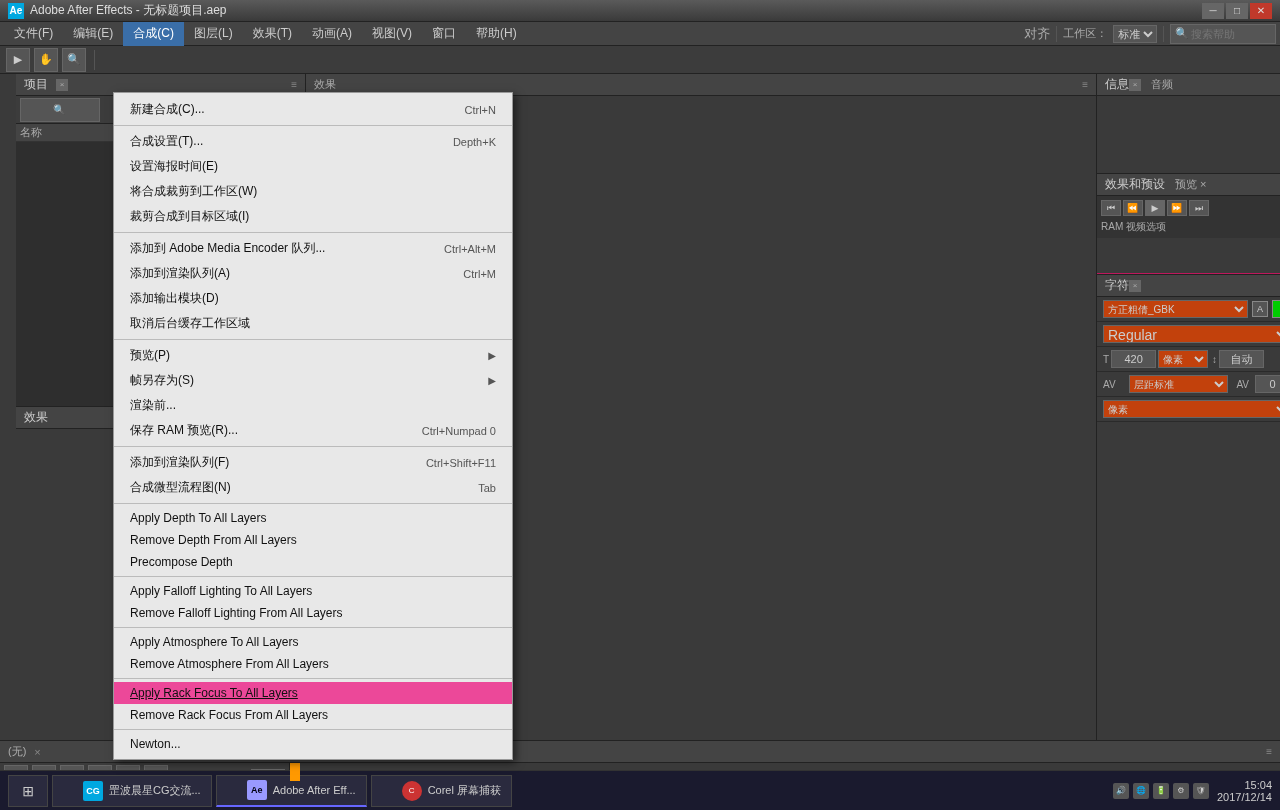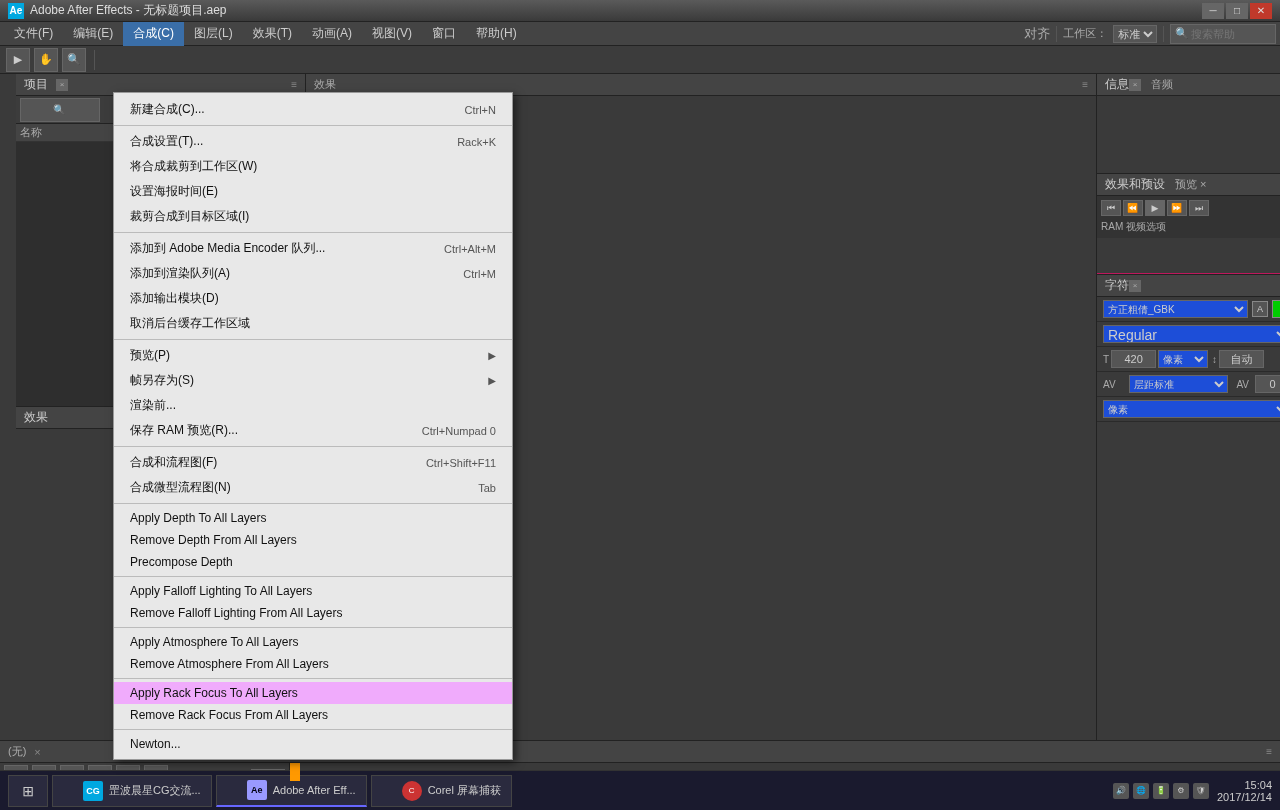--- a/index.html
+++ b/index.html
@@ -280,22 +280,23 @@
       font-size: 12px;
       color: #111;
       cursor: pointer;
       display: flex;
       align-items: center;
       justify-content: space-between;
       background: #e8e8e8;
       white-space: nowrap;
     }
     .dropdown-item.highlighted {
-      background: #f0abfc;
+      background: #ec4899;
       color: #111;
+      text-decoration: underline;
     }
     .dropdown-separator {
       height: 1px;
       background: #bbb;
       margin: 3px 0;
     }
     .dropdown-shortcut {
       color: #555;
       font-size: 11px;
       margin-left: 20px;
@@ -333,21 +334,21 @@
     }
     .char-row {
       display: flex;
       align-items: center;
       padding: 3px 6px;
       gap: 4px;
       border-bottom: 1px solid #2a2a2a;
     }
     .char-select {
       flex: 1;
-      background: #1d4ed8;
+      background: #c2410c;
       border: 1px solid #666;
       color: #ccc;
       height: 18px;
       font-size: 11px;
     }
     .char-input {
       width: 45px;
       background: #555;
       border: 1px solid #666;
       color: #ccc;
@@ -679,28 +680,28 @@
 
       <div class="dropdown-item">
         <span>新建合成(C)...</span>
         <span class="dropdown-shortcut">Ctrl+N</span>
       </div>
 
       <div class="dropdown-separator"></div>
 
       <div class="dropdown-item">
         <span>合成设置(T)...</span>
-        <span class="dropdown-shortcut">Rack+K</span>
+        <span class="dropdown-shortcut">Depth+K</span>
+      </div>
+      <div class="dropdown-item">
+        <span>设置海报时间(E)</span>
+        <span class="dropdown-shortcut"></span>
       </div>
       <div class="dropdown-item">
         <span>将合成裁剪到工作区(W)</span>
-        <span class="dropdown-shortcut"></span>
-      </div>
-      <div class="dropdown-item">
-        <span>设置海报时间(E)</span>
         <span class="dropdown-shortcut"></span>
       </div>
       <div class="dropdown-item">
         <span>裁剪合成到目标区域(I)</span>
         <span class="dropdown-shortcut"></span>
       </div>
 
       <div class="dropdown-separator"></div>
 
       <div class="dropdown-item">
@@ -735,21 +736,21 @@
         <span class="dropdown-shortcut"></span>
       </div>
       <div class="dropdown-item">
         <span>保存 RAM 预览(R)...</span>
         <span class="dropdown-shortcut">Ctrl+Numpad 0</span>
       </div>
 
       <div class="dropdown-separator"></div>
 
       <div class="dropdown-item">
-        <span>合成和流程图(F)</span>
+        <span>添加到渲染队列(F)</span>
         <span class="dropdown-shortcut">Ctrl+Shift+F11</span>
       </div>
       <div class="dropdown-item">
         <span>合成微型流程图(N)</span>
         <span class="dropdown-shortcut">Tab</span>
       </div>
 
       <div class="dropdown-separator"></div>
 
       <div class="dropdown-item">

